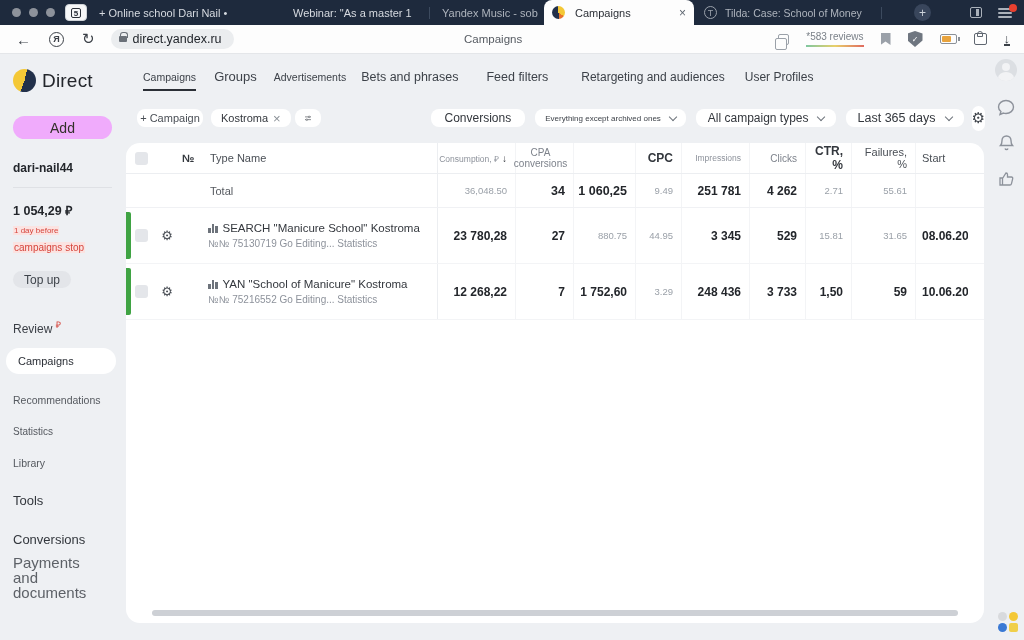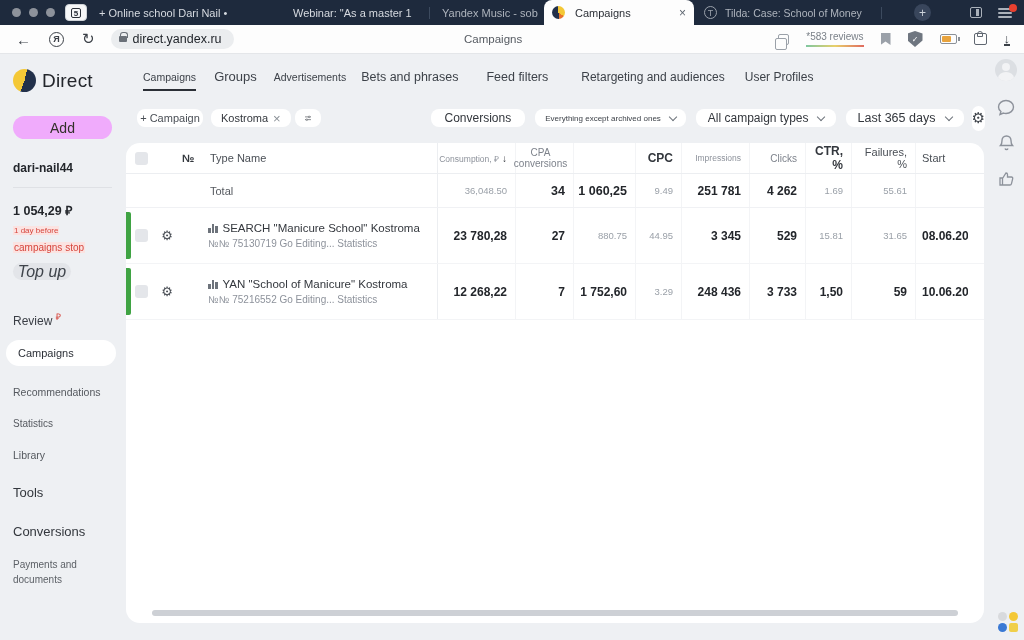--- a/index.html
+++ b/index.html
@@ -60,27 +60,27 @@
   .sidebar { position:absolute; left:0; top:0; width:125px; height:585px; padding:10px 10px 0 13px; }
   .logo { display:flex; align-items:center; gap:6px; margin-top:4px; }
   .logoicon { width:23px; height:23px; border-radius:50%; background:conic-gradient(from 200deg, #f4c836 0 48%, #22304a 48% 100%); }
   .logotext { font-size:19px; color:#23262b; letter-spacing:.2px; }
   .addbtn { margin-top:24px; width:99px; height:23px; background:#f0abfc; border-radius:12px; border:none; font-size:14px; color:#33302a; font-family:inherit; display:block; }
   .username { margin-top:22px; font-size:12px; font-weight:bold; color:#23262b; }
   .sdivider { margin-top:12px; width:99px; height:1px; background:#dfe1e5; }
   .balance { margin-top:14px; font-size:12.5px; font-weight:bold; color:#23262b; }
   .warn1 { margin-top:5px; font-size:8px; color:#d6453c; background:#fbe3e1; display:inline-block; padding:0 1px; }
   .warn2 { margin-top:2px; font-size:10px; color:#d6453c; background:#fbe3e1; display:inline-block; padding:0 1px; }
-  .topup { margin-top:8px; width:58px; height:17px; background:#e3e5e9; border-radius:9px; border:none; font-size:16px; color:#3f444b; font-family:inherit; display:block;font-style:italic; }
+  .topup { margin-top:16px; width:58px; height:17px; background:#e3e5e9; border-radius:9px; border:none; font-size:12px; color:#3f444b; font-family:inherit; display:block; }
   .review { margin-top:30px; font-size:12px; color:#3a3e45; }
   .review sup { color:#d6453c; font-size:9px; }
   .navitem { font-size:10.5px; color:#55595f; margin-top:20px; }
   .navitem.sel { background:#fff; border-radius:13px; margin-left:-7px; padding:7px 12px; width:110px; margin-top:12px; color:#2b2f36; font-size:11px; }
   .sechead { font-size:13px; color:#33373d; margin-top:24px; }
-  .payitem { font-size:10px; color:#5d6167; margin-top:18px; line-height:15px; width:80px; }
+  .payitem { font-size:15px; color:#5d6167; margin-top:8px; line-height:15px; width:80px; }
 
   
   .main { position:absolute; left:125px; top:0; width:860px; height:585px; }
   .toptabs { display:flex; align-items:baseline; margin:14px 0 0 18px; }
   .toptab { color:#3d4249; white-space:nowrap; }
   .toptab.active { border-bottom:2px solid #2b2f36; padding-bottom:6px; }
   .tt0{font-size:10.5px;} .tt1{font-size:13px; margin-left:18px;} .tt2{font-size:10.5px; margin-left:17px;}
   .tt3{font-size:12.5px; margin-left:15px;} .tt4{font-size:12.5px; margin-left:28px;}
   .tt5{font-size:12px; margin-left:33px;} .tt6{font-size:12px; margin-left:20px;}
 
@@ -306,21 +306,21 @@
         <div class="td ncol c4">
             <span class="val muted">9.49</span>
           </div>
         <div class="td ncol c5">
             <span class="val">251 781</span>
           </div>
         <div class="td ncol c6">
             <span class="val">4 262</span>
           </div>
         <div class="td ncol c7">
-            <span class="val muted">1.69</span>
+            <span class="val muted">2.71</span>
           </div>
         <div class="td ncol c8">
             <span class="val muted">55.61</span>
           </div>
         <div class="td ncol c9">
             <span class="val"></span>
           </div>
       </div>
 
       <div class="tr datarow">

